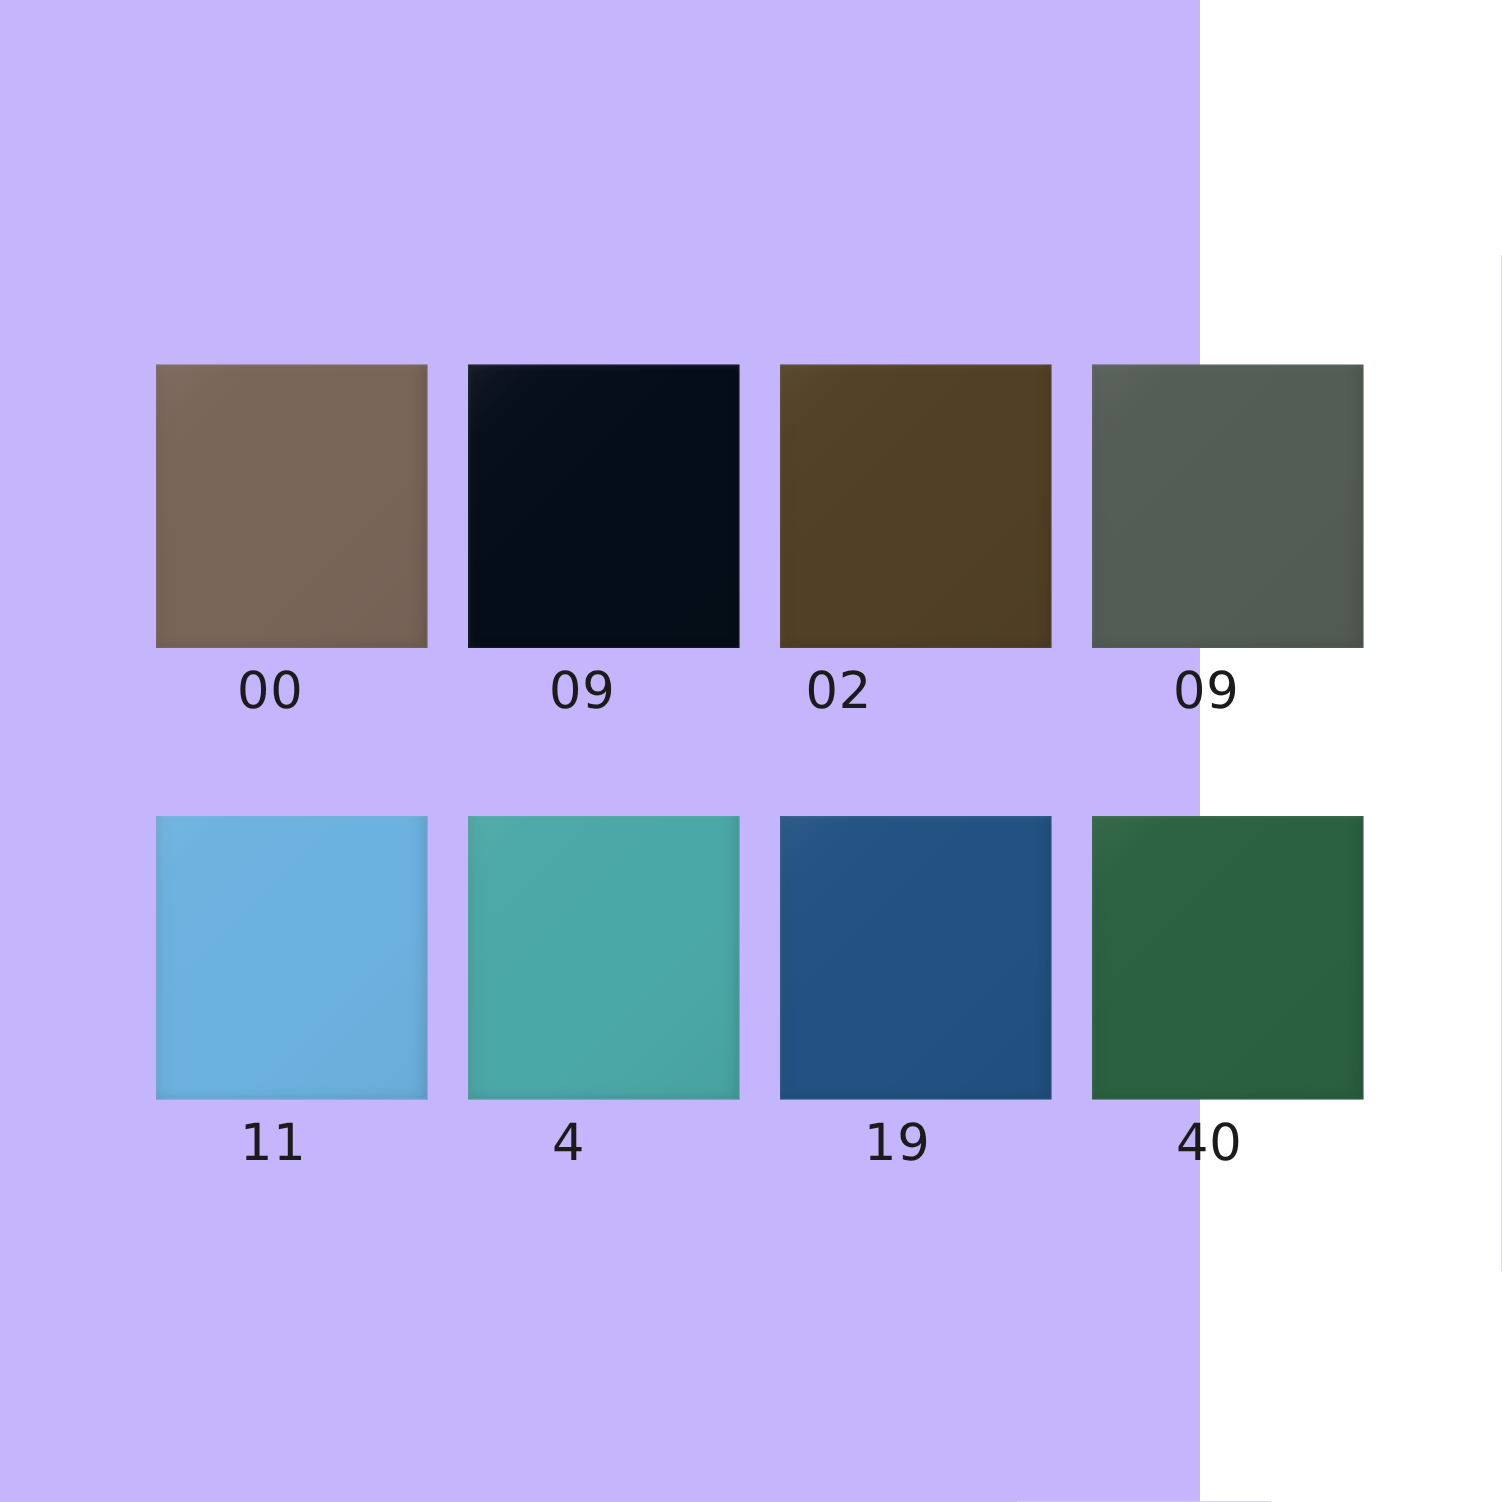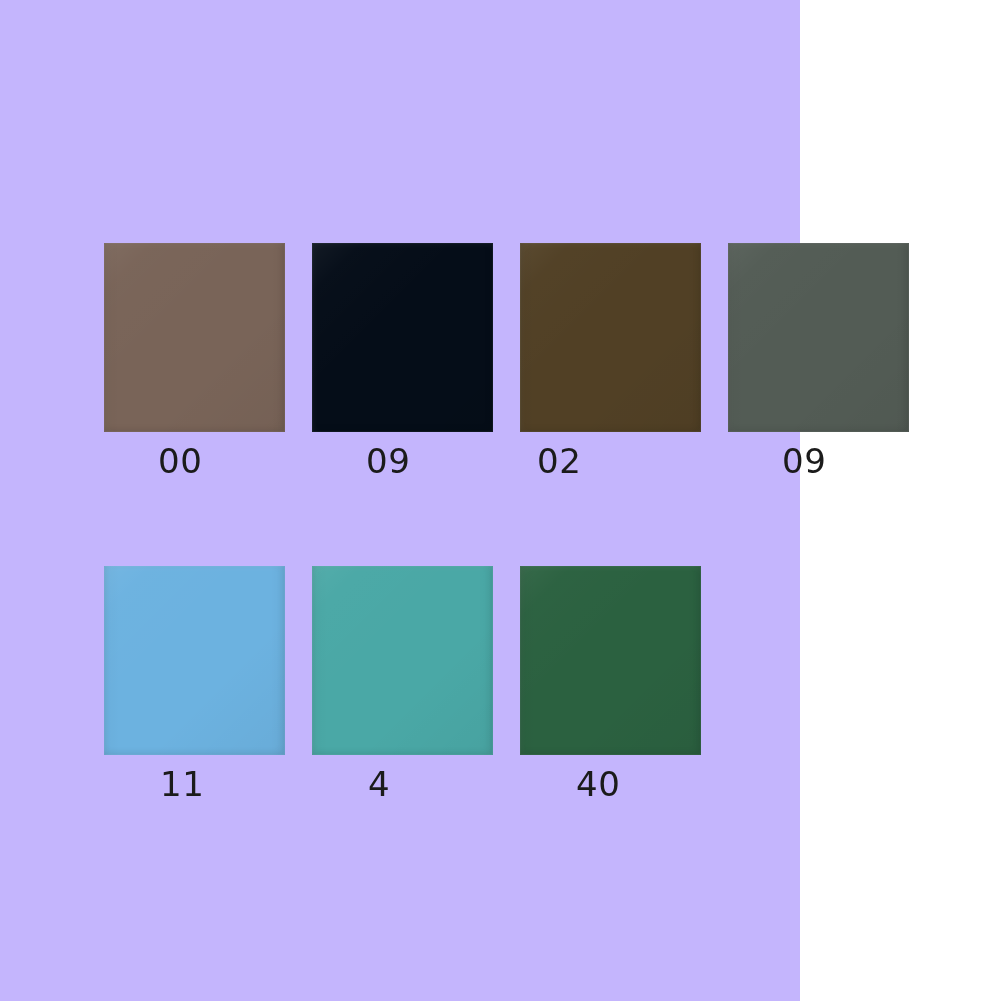--- a/index.html
+++ b/index.html
@@ -26,21 +26,21 @@
     position: absolute;
     left: 0;
     width: 1001px;
     height: 245px;
     display: flex;
     flex-direction: row;
     align-items: flex-start;
   }
 
   #swatch-row-0 { top: 243px; }
-  #swatch-row-1 { top: 566px; }
+  #swatch-row-1 { top: 544px; }
 
   .swatch-cell {
     position: relative;
     width: 208px;
     height: 245px;
     flex: 0 0 208px;
     display: flex;
     flex-direction: column;
     align-items: flex-start;
   }
@@ -144,20 +144,24 @@
     <div class="swatch-cell">
       <div class="swatch-chip" style="background-color: rgb(108, 178, 224); width: 181px; height: 189px;"></div>
       <div class="swatch-label" style="color: rgb(27, 27, 27);">11</div>
     </div>
 
     <div class="swatch-cell">
       <div class="swatch-chip" style="background-color: rgb(74, 168, 166); width: 181px; height: 189px;"></div>
       <div class="swatch-label" style="color: rgb(27, 27, 27);">4</div>
     </div>
 
+    <div class="swatch-cell">
+      <div class="swatch-chip" style="background-color: rgb(33, 82, 131); width: 181px; height: 189px;"></div>
+      <div class="swatch-label" style="color: rgb(27, 27, 27);">19</div>
+    </div>
 
     <div class="swatch-cell">
       <div class="swatch-chip" style="background-color: rgb(43, 97, 64); width: 181px; height: 189px;"></div>
       <div class="swatch-label" style="color: rgb(27, 27, 27);">40</div>
     </div>
 
   </div>
 
 </div>
 

